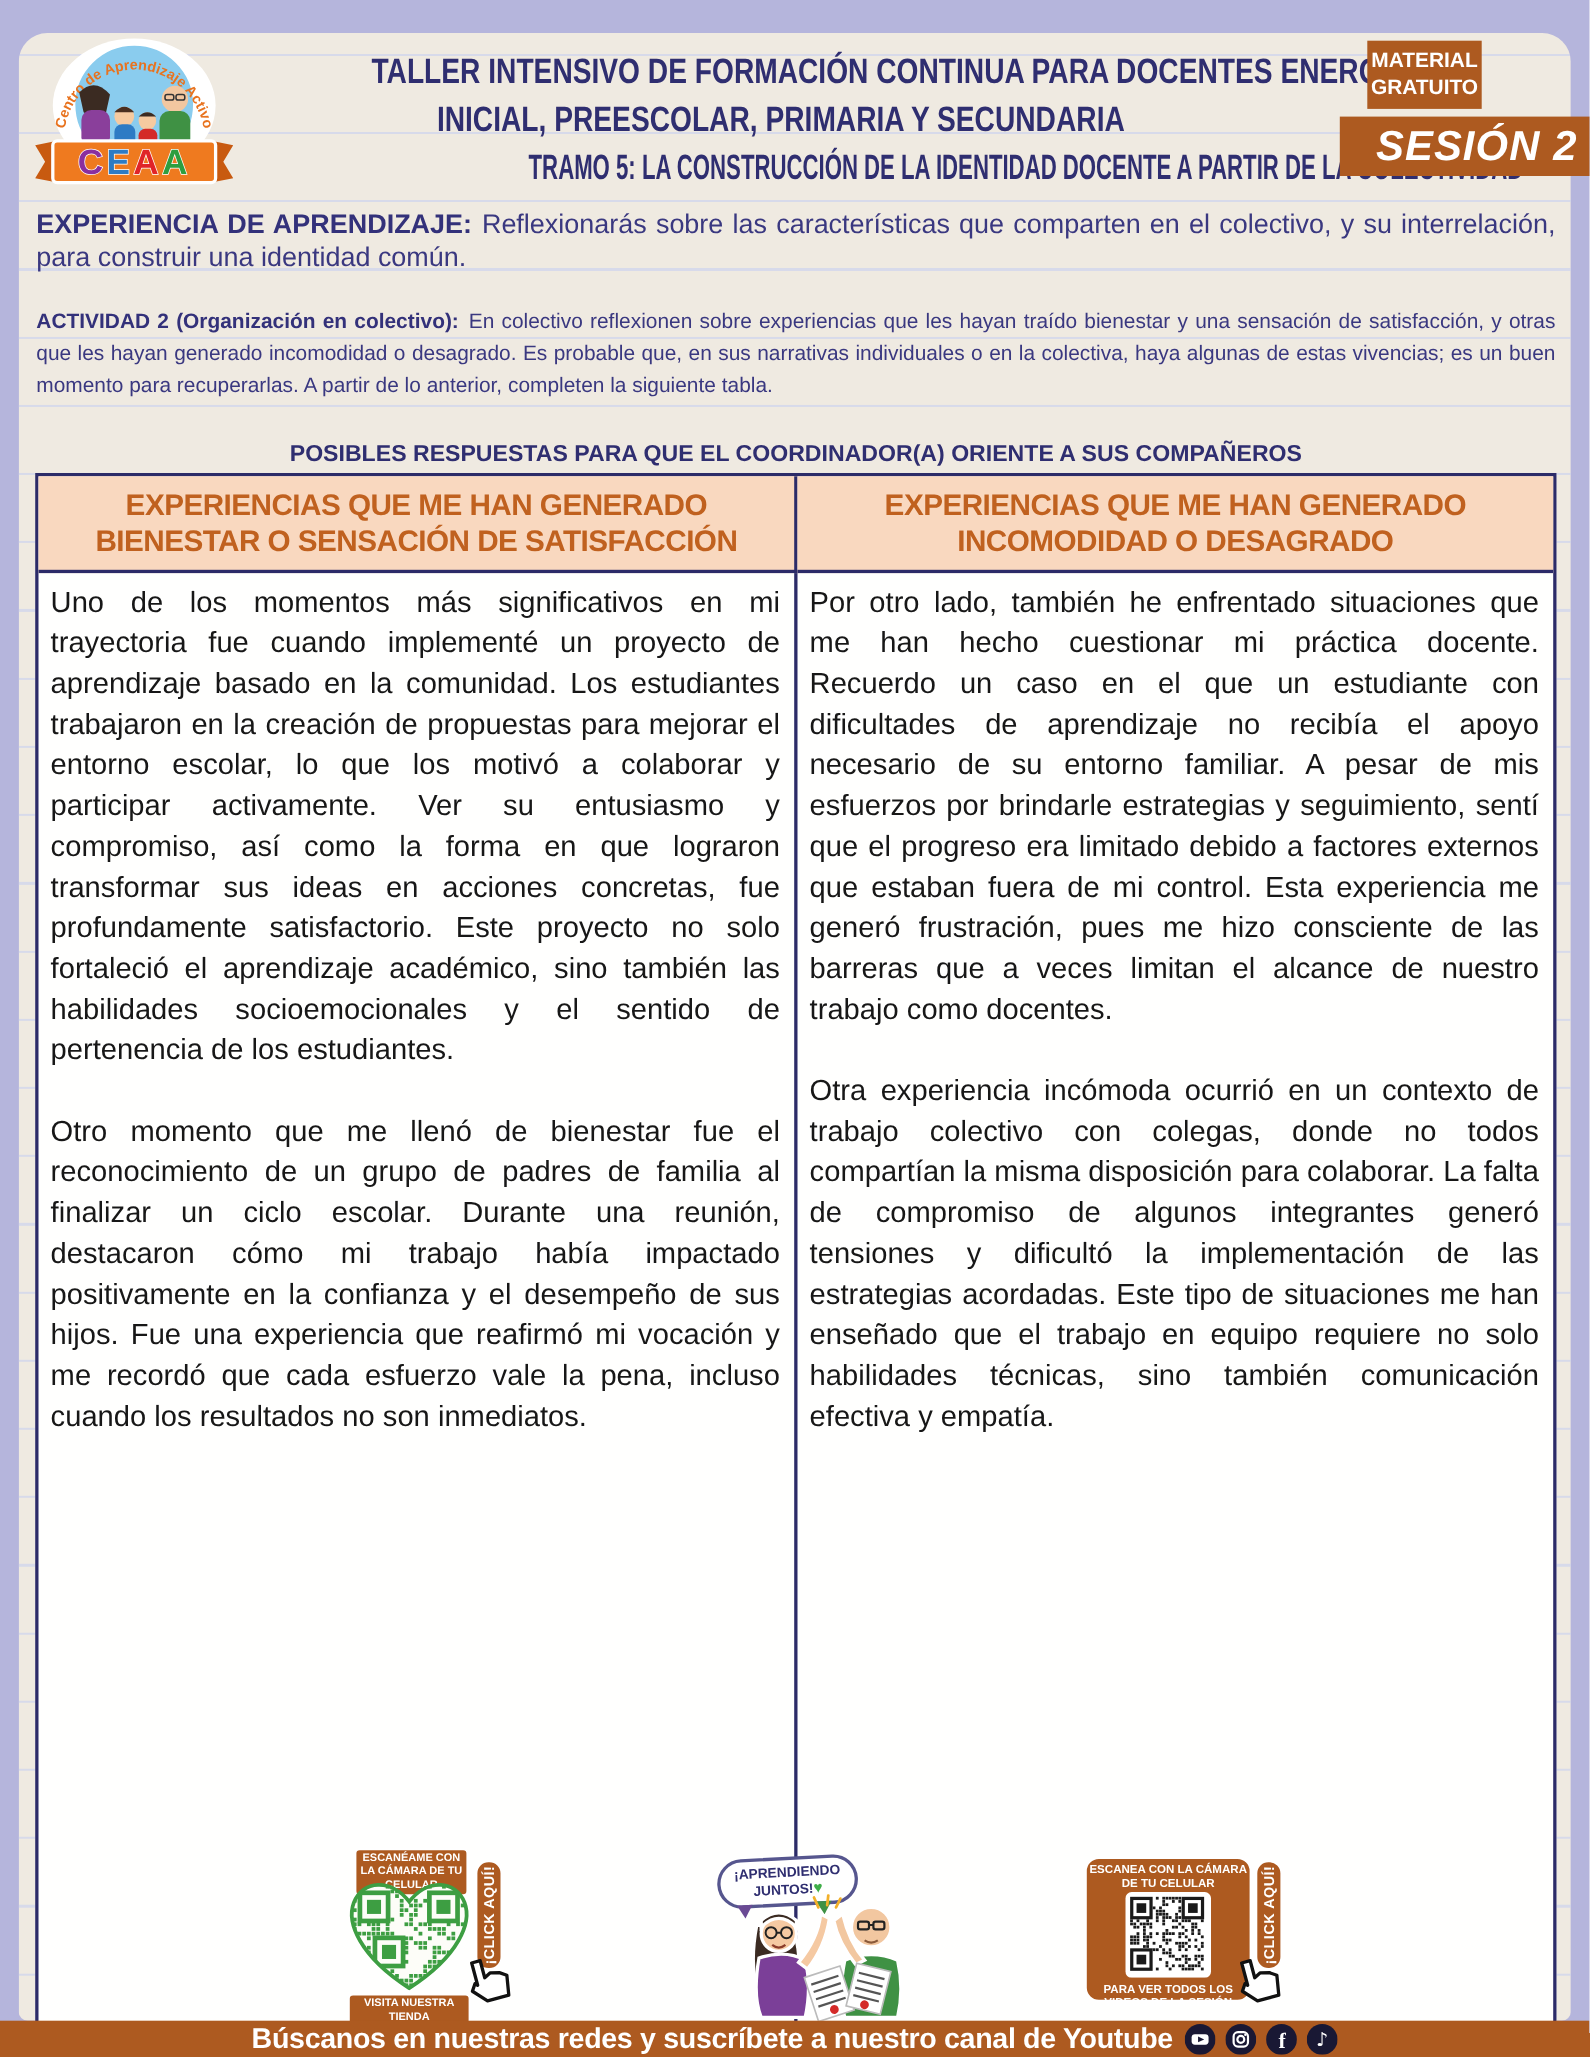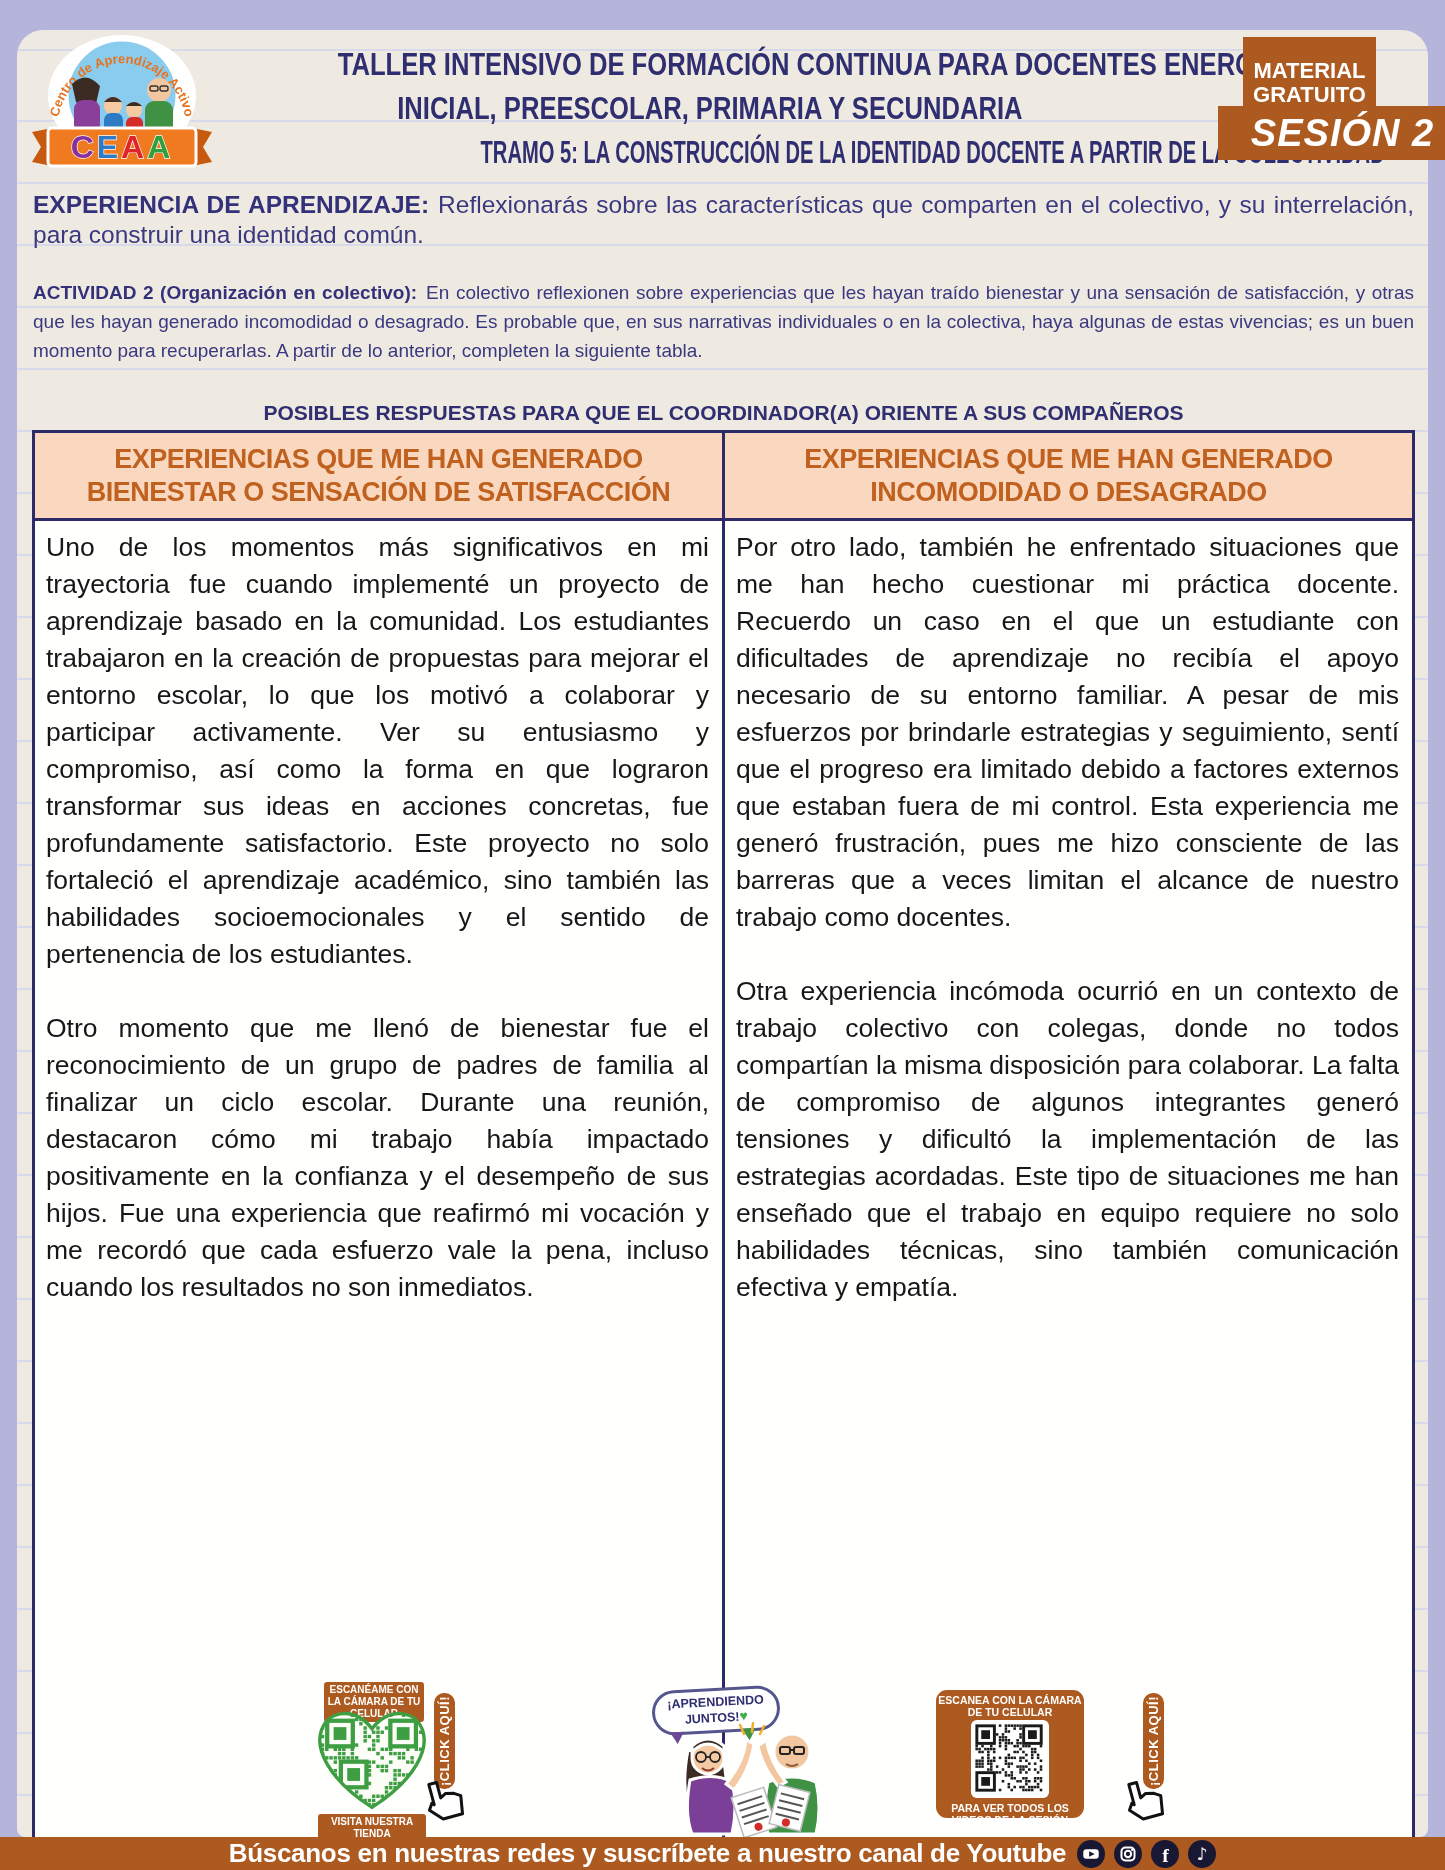--- a/index.html
+++ b/index.html
@@ -17,21 +17,21 @@
   }
   
   .logo{position:absolute;left:26px;top:34px;width:192px;height:142px;}
   .titles{position:absolute;left:215px;top:42px;width:990px;text-align:center;color:#2f2e70;}
   .tl{height:44px;line-height:44px;white-space:nowrap;}
   .tl span{display:inline-block;font-weight:700;transform-origin:50% 50%;}
   .t1{font-size:32px;transform:scaleX(.80);}
   .t2{font-size:32px;transform:scaleX(.80);}
   .t3{font-size:32px;transform:scaleX(.63);}
   .badge{position:absolute;background:#ad5a20;color:#fff;font-weight:700;text-align:center;}
-  .badge-material{left:1243px;top:37px;width:133px;padding:22px 0;font-size:22px;line-height:24px;}
+  .badge-material{left:1243px;top:37px;width:104px;padding:7px 0;font-size:19px;line-height:24px;}
   .badge-session{left:1218px;top:106px;width:249px;height:54px;font-size:38px;line-height:54px;letter-spacing:1px;font-style:italic;}
   
   .para{position:absolute;left:33px;width:1381px;color:#3a3880;text-align:justify;}
   .intro{top:190px;font-size:24.5px;line-height:30px;}
   .activity{top:278px;font-size:19px;line-height:29px;}
   .plabel{font-weight:700;margin-right:9px;color:#33317a;}
   .posibles{position:absolute;left:33px;top:390px;width:1381px;text-align:center;
     font-size:21px;font-weight:700;color:#2f2e70;margin-top:11px;}
   
   .tbl{position:absolute;left:32px;top:430px;width:1383px;height:1439px;
@@ -43,21 +43,21 @@
     white-space:pre-line;padding:2px 6px;}
   .bR{border-right:3px solid #2c2b68;}
   .td{padding:8px 13px 0 11px;color:#171717;font-size:26.5px;line-height:37px;text-align:justify;}
   .td p{margin:0 0 37px 0;}
   
   .mini-badge{position:absolute;background:#ad5a20;border:2px solid #fff;border-radius:5px;
     color:#fff;font-weight:700;font-size:10px;line-height:12px;text-align:center;padding:2px 3px;box-sizing:border-box;}
   .vpill{position:absolute;background:#ad5a20;border:2px solid #fff;border-radius:12px;
     color:#fff;display:flex;align-items:center;justify-content:center;box-sizing:border-box;}
   .vpill span{writing-mode:vertical-rl;transform:rotate(180deg);font-weight:700;font-size:13px;letter-spacing:.5px;}
-  .qr-panel{position:absolute;left:934px;top:1688px;width:152px;height:132px;background:#ad5a20;
+  .qr-panel{position:absolute;left:986px;top:1688px;width:152px;height:132px;background:#ad5a20;
     border:2px solid #fff;border-radius:13px;box-sizing:border-box;color:#fff;text-align:center;}
   .qr-panel .lbl{font-weight:700;font-size:10.5px;line-height:12px;padding-top:4px;}
   .qr-panel .lbl2{font-weight:700;font-size:10.5px;line-height:12px;}
   .speech{position:absolute;left:652px;top:1688px;width:128px;background:#fff;
     border:3px solid #56568e;border-radius:26px;padding:4px 8px;text-align:center;
     color:#2f2e70;font-weight:700;font-size:12.5px;line-height:15px;transform:rotate(-3deg);box-sizing:border-box;}
   .speech .heart{color:#3fae49;font-size:14px;}
   .speech::after{content:"";position:absolute;left:14px;bottom:-12px;width:0;height:0;
     border-left:7px solid transparent;border-right:7px solid transparent;border-top:12px solid #6a4a94;}
   .speech::before{content:"";position:absolute;right:22px;bottom:-12px;width:0;height:0;

